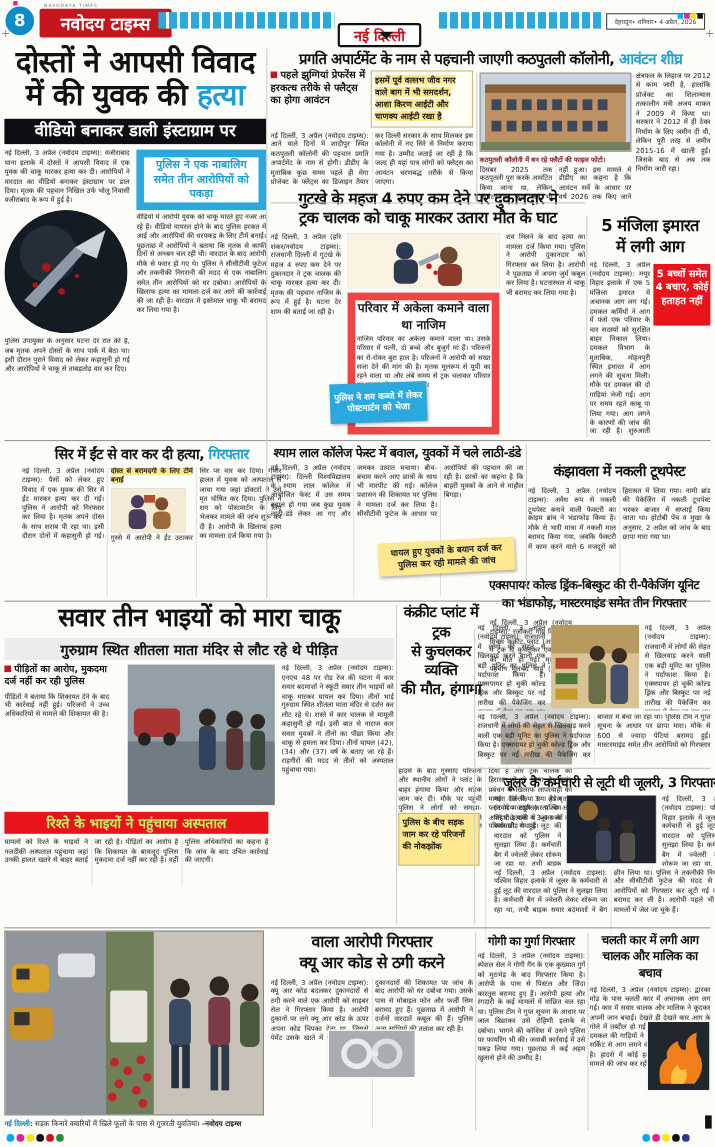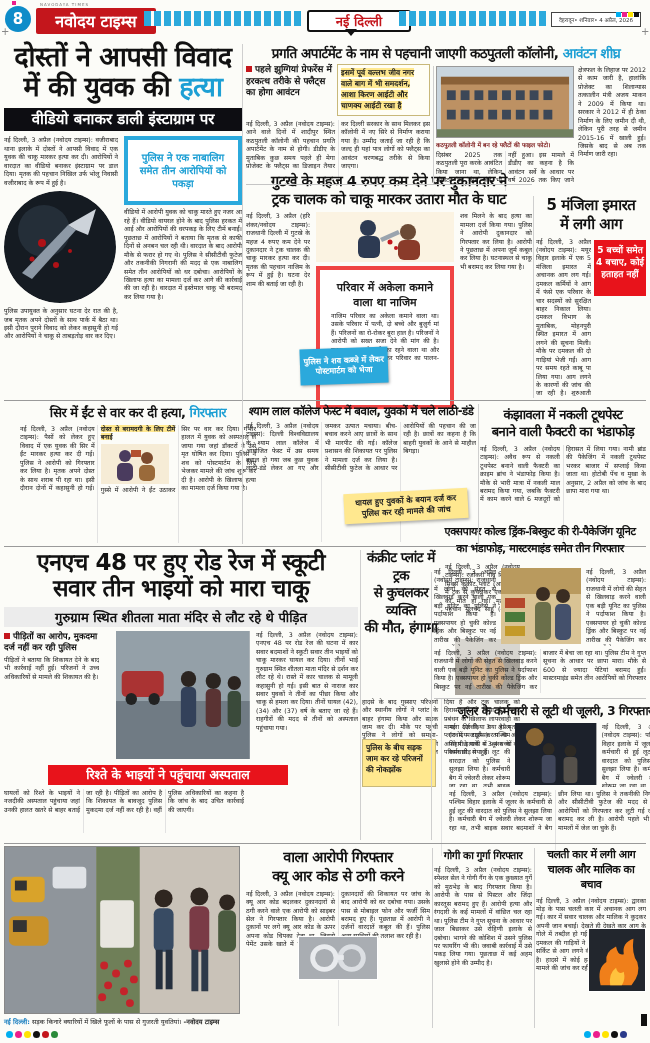--- a/index.html
+++ b/index.html
@@ -21,22 +21,22 @@
   
   .bt { font-size:6.3px; line-height:1.34; text-align:justify; color:#222; overflow:hidden; }
   .c2 { column-count:2; column-gap:6px; column-rule:1px solid #e2e2e2; }
   .c3 { column-count:3; column-gap:6px; column-rule:1px solid #e2e2e2; }
   .hl { background:#ffe88f; font-weight:bold; }
   .blue { color:#1d9fd4; }
   .hbig { font-weight:800; text-align:center; letter-spacing:-0.5px; color:#111; }
   .kicker { background:#0d0d12; color:#fff; font-weight:800; text-align:center; }
   .bullhead { font-weight:800; font-size:9px; line-height:1.3; color:#111; }
   .bullhead::before { content:""; display:inline-block; width:6px; height:6px; background:#c4161c; margin-right:3px; }
-  .boxed { border:4px solid #ef4444; padding:11px; background:#fff; }
-  .redbar { background:#e8131b; color:#ffffff; font-weight:800; text-align:center; display:flex; align-items:center; justify-content:center;margin-left:44px; }
+  .boxed { border:7px solid #ef4444; padding:1px; background:#fff; }
+  .redbar { background:#e8131b; color:#bef264; font-weight:800; text-align:center; display:flex; align-items:center; justify-content:center; }
   .graybar { background:#ececec; color:#111; font-weight:800; text-align:center; display:flex; align-items:center; justify-content:center; }
   .redbox { background:#e8131b; color:#fff; font-weight:800; font-size:9px; text-align:center; padding:4px 2px; line-height:1.35; }
   .bluetag { background:#2ba9dc; color:#fff; font-weight:800; font-size:8px; text-align:center; display:flex; align-items:center; padding:3px; line-height:1.3; box-shadow:1px 1px 3px rgba(0,0,0,.35); transform:rotate(-2deg); }
   .sticker { background:#ffe88f; color:#222; font-weight:800; font-size:8px; text-align:center; padding:4px 2px; line-height:1.4; transform:rotate(-3deg); box-shadow:1px 2px 3px rgba(0,0,0,.3); }
   .notebox { background:#fffef5; border:1px solid #c8b87a; padding:3px; font-size:7.5px; font-weight:bold; line-height:1.45; }
   .caption { font-size:6.5px; color:#222; line-height:1.3; }
   .capblue { color:#1a7fc0; font-weight:bold; }
   .photocap { font-size:6px; font-weight:bold; color:#7c1a1a; }
   .vr { width:1px; background:#cfcfcf; }
   .hr { height:1px; background:#9a9a9a; }
@@ -48,21 +48,21 @@
 </head>
 <body>
 
 <div class="page">
 
   <div class="abs" style="left:12px;top:1px;width:4px;height:4px;background:#ec1e8c"></div>
   <div class="abs pgnum" style="left:5px;top:6px">8</div>
   <div class="abs eyebrow" style="left:40px;top:2px">NAVODAYA TIMES</div>
   <div class="abs masthead" style="left:36px;top:8px;width:120px">नवोदय टाइम्स</div>
   <div class="abs dashes" style="left:144px;top:11px;width:160px"></div>
-  <div class="abs edition" style="left:307px;top:10px;width:104px">नई दिल्ली</div>
+  <div class="abs edition" style="left:307px;top:21px;width:76px">नई दिल्ली</div>
   <div class="abs notch" style="left:345px;top:29px"></div>
   <div class="abs dashes" style="left:399px;top:11px;width:148px"></div>
   <div class="abs datebox" style="left:551px;top:12px;width:90px;height:15px">देहरादून• शनिवार• 4 अप्रैल, 2026</div>
   <div class="abs" style="left:616px;top:2px">
     <span class="mini-sq" style="background:#00aeef"></span><span class="mini-sq" style="background:#ec1e8c"></span><span class="mini-sq" style="background:#ffe400"></span><span class="mini-sq" style="background:#111"></span>
   </div>
   <div class="abs reg" style="left:1px;top:26px">+</div>
   <div class="abs reg" style="left:641px;top:26px">+</div>
 
   <div class="abs" style="left:4px;top:42px;width:238px">
@@ -201,33 +201,31 @@
 
   <div class="abs" style="left:246px;top:403px;width:230px">
     <div class="hbig" style="font-size:11.5px;white-space:nowrap">श्याम लाल कॉलेज फेस्ट में बवाल, युवकों में चले लाठी-डंडे</div>
     <div class="bt c3" style="margin-top:4px;height:120px">नई दिल्ली, 3 अप्रैल (नवोदय टाइम्स): दिल्ली विश्वविद्यालय के श्याम लाल कॉलेज में आयोजित फेस्ट में उस समय बवाल हो गया जब कुछ युवक लाठी-डंडे लेकर आ गए और जमकर उत्पात मचाया। बीच-बचाव करने आए छात्रों के साथ भी मारपीट की गई। कॉलेज प्रशासन की शिकायत पर पुलिस ने मामला दर्ज कर लिया है। सीसीटीवी फुटेज के आधार पर आरोपियों की पहचान की जा रही है। छात्रों का कहना है कि बाहरी युवकों के आने से माहौल बिगड़ा।</div>
     <div class="abs sticker" style="left:98px;top:88px;width:124px">
       <div>घायल हुए युवकों के बयान दर्ज कर</div>
       <div>पुलिस कर रही मामले की जांच</div>
     </div>
   </div>
 
-  <div class="abs" style="left:480px;top:407px;width:166px">
+  <div class="abs" style="left:480px;top:422px;width:166px">
     <div class="hbig" style="font-size:13px;line-height:1.3">
       <div>कंझावला में नकली टूथपेस्ट</div>
-      <div>बनाने वाली फैक्टरी का भंडाफोड़</div>
     </div>
     <div class="bt c2" style="margin-top:4px;height:100px">नई दिल्ली, 3 अप्रैल (नवोदय टाइम्स): अवैध रूप से नकली टूथपेस्ट बनाने वाली फैक्टरी का क्राइम ब्रांच ने भंडाफोड़ किया है। मौके से भारी मात्रा में नकली माल बरामद किया गया, जबकि फैक्टरी में काम करने वाले 6 मजदूरों को हिरासत में लिया गया। नामी ब्रांड की पैकेजिंग में नकली टूथपेस्ट भरकर बाजार में सप्लाई किया जाता था। होटोबी पेंच व मुखा के अनुसार, 2 अप्रैल को जांच के बाद छापा मारा गया था।</div>
   </div>
 
   <div class="abs hr" style="left:4px;top:546px;width:642px"></div>
 
   <div class="abs" style="left:4px;top:549px;width:354px">
     <div class="hbig" style="font-size:23px;line-height:1.15">
-      <div>एनएच 48 पर हुए रोड रेज में स्कूटी</div>
       <div>सवार तीन भाइयों को मारा चाकू</div>
     </div>
     <div class="graybar" style="margin-top:5px;height:20px;font-size:13px">गुरुग्राम स्थित शीतला माता मंदिर से लौट रहे थे पीड़ित</div>
     <div style="display:flex;gap:6px;margin-top:4px">
       <div style="width:246px">
         <div style="display:flex;gap:17px">
           <div style="width:100px">
             <div class="bullhead" style="font-size:8.5px">पीड़ितों का आरोप, मुकदमा दर्ज नहीं कर रही पुलिस</div>
             <p class="bt" style="margin-top:3px;height:96px">पीड़ितों ने बताया कि शिकायत देने के बाद भी कार्रवाई नहीं हुई। परिजनों ने उच्च अधिकारियों से मामले की शिकायत की है।</p>
           </div>

